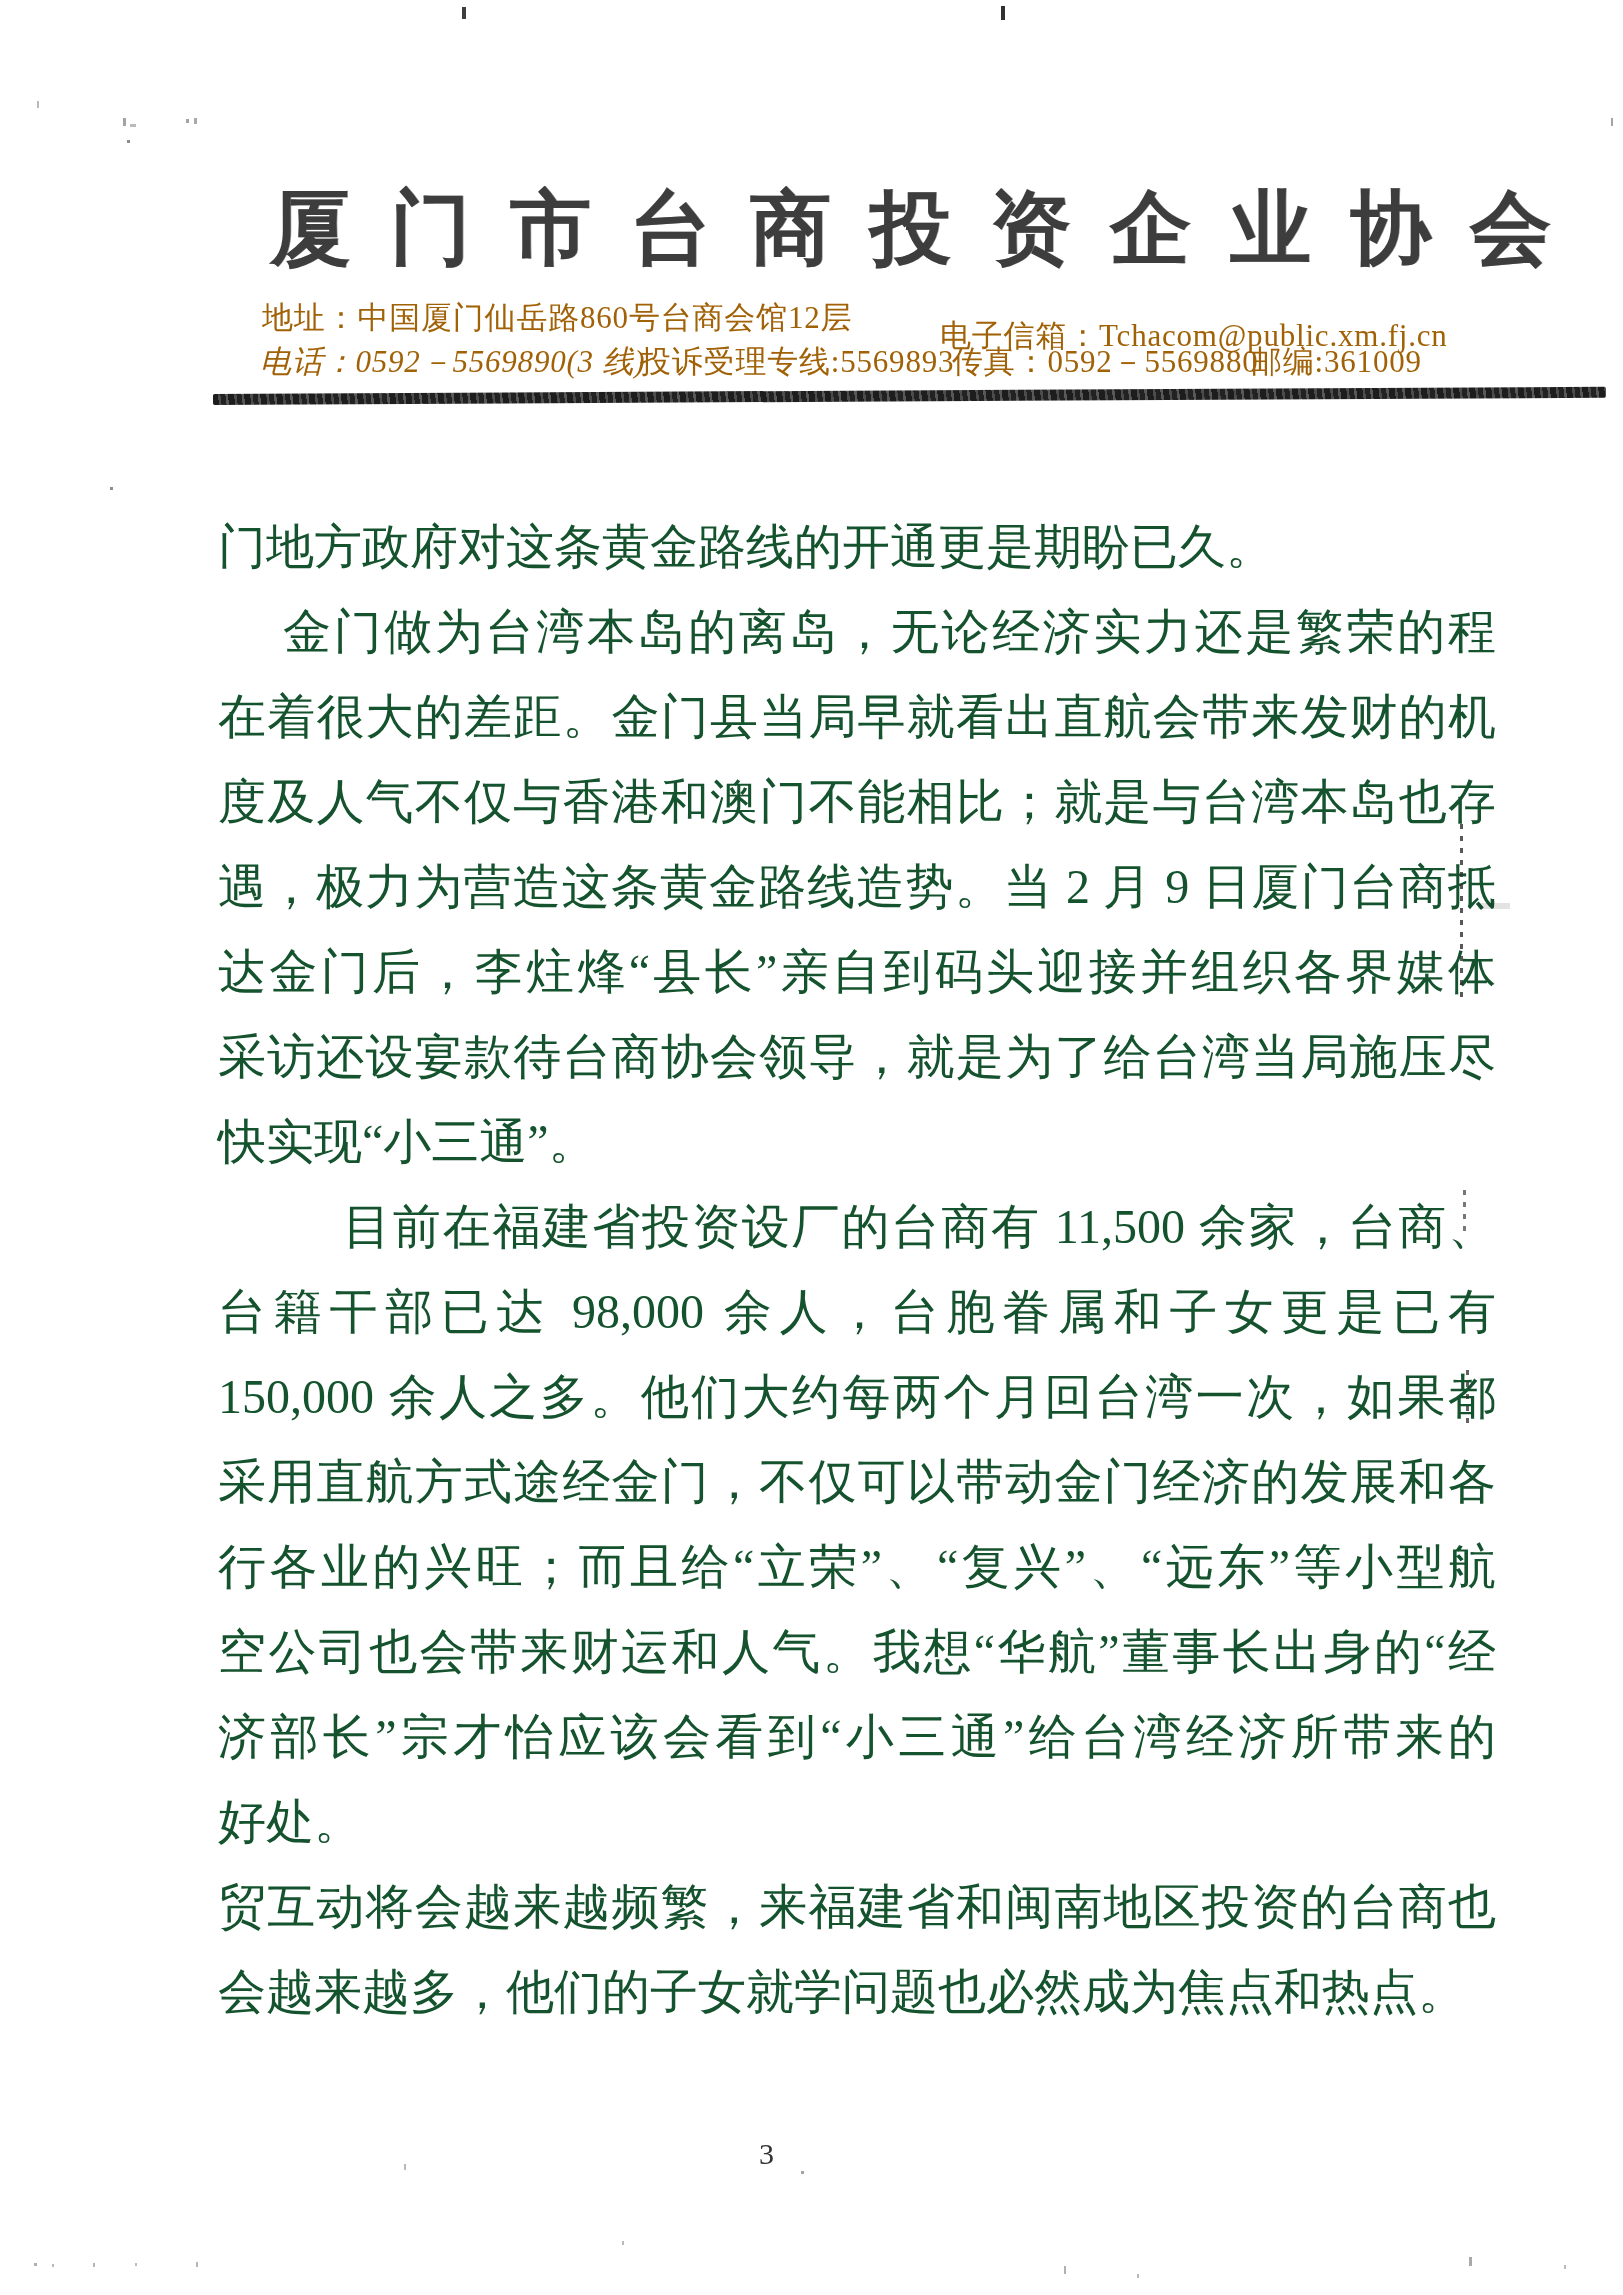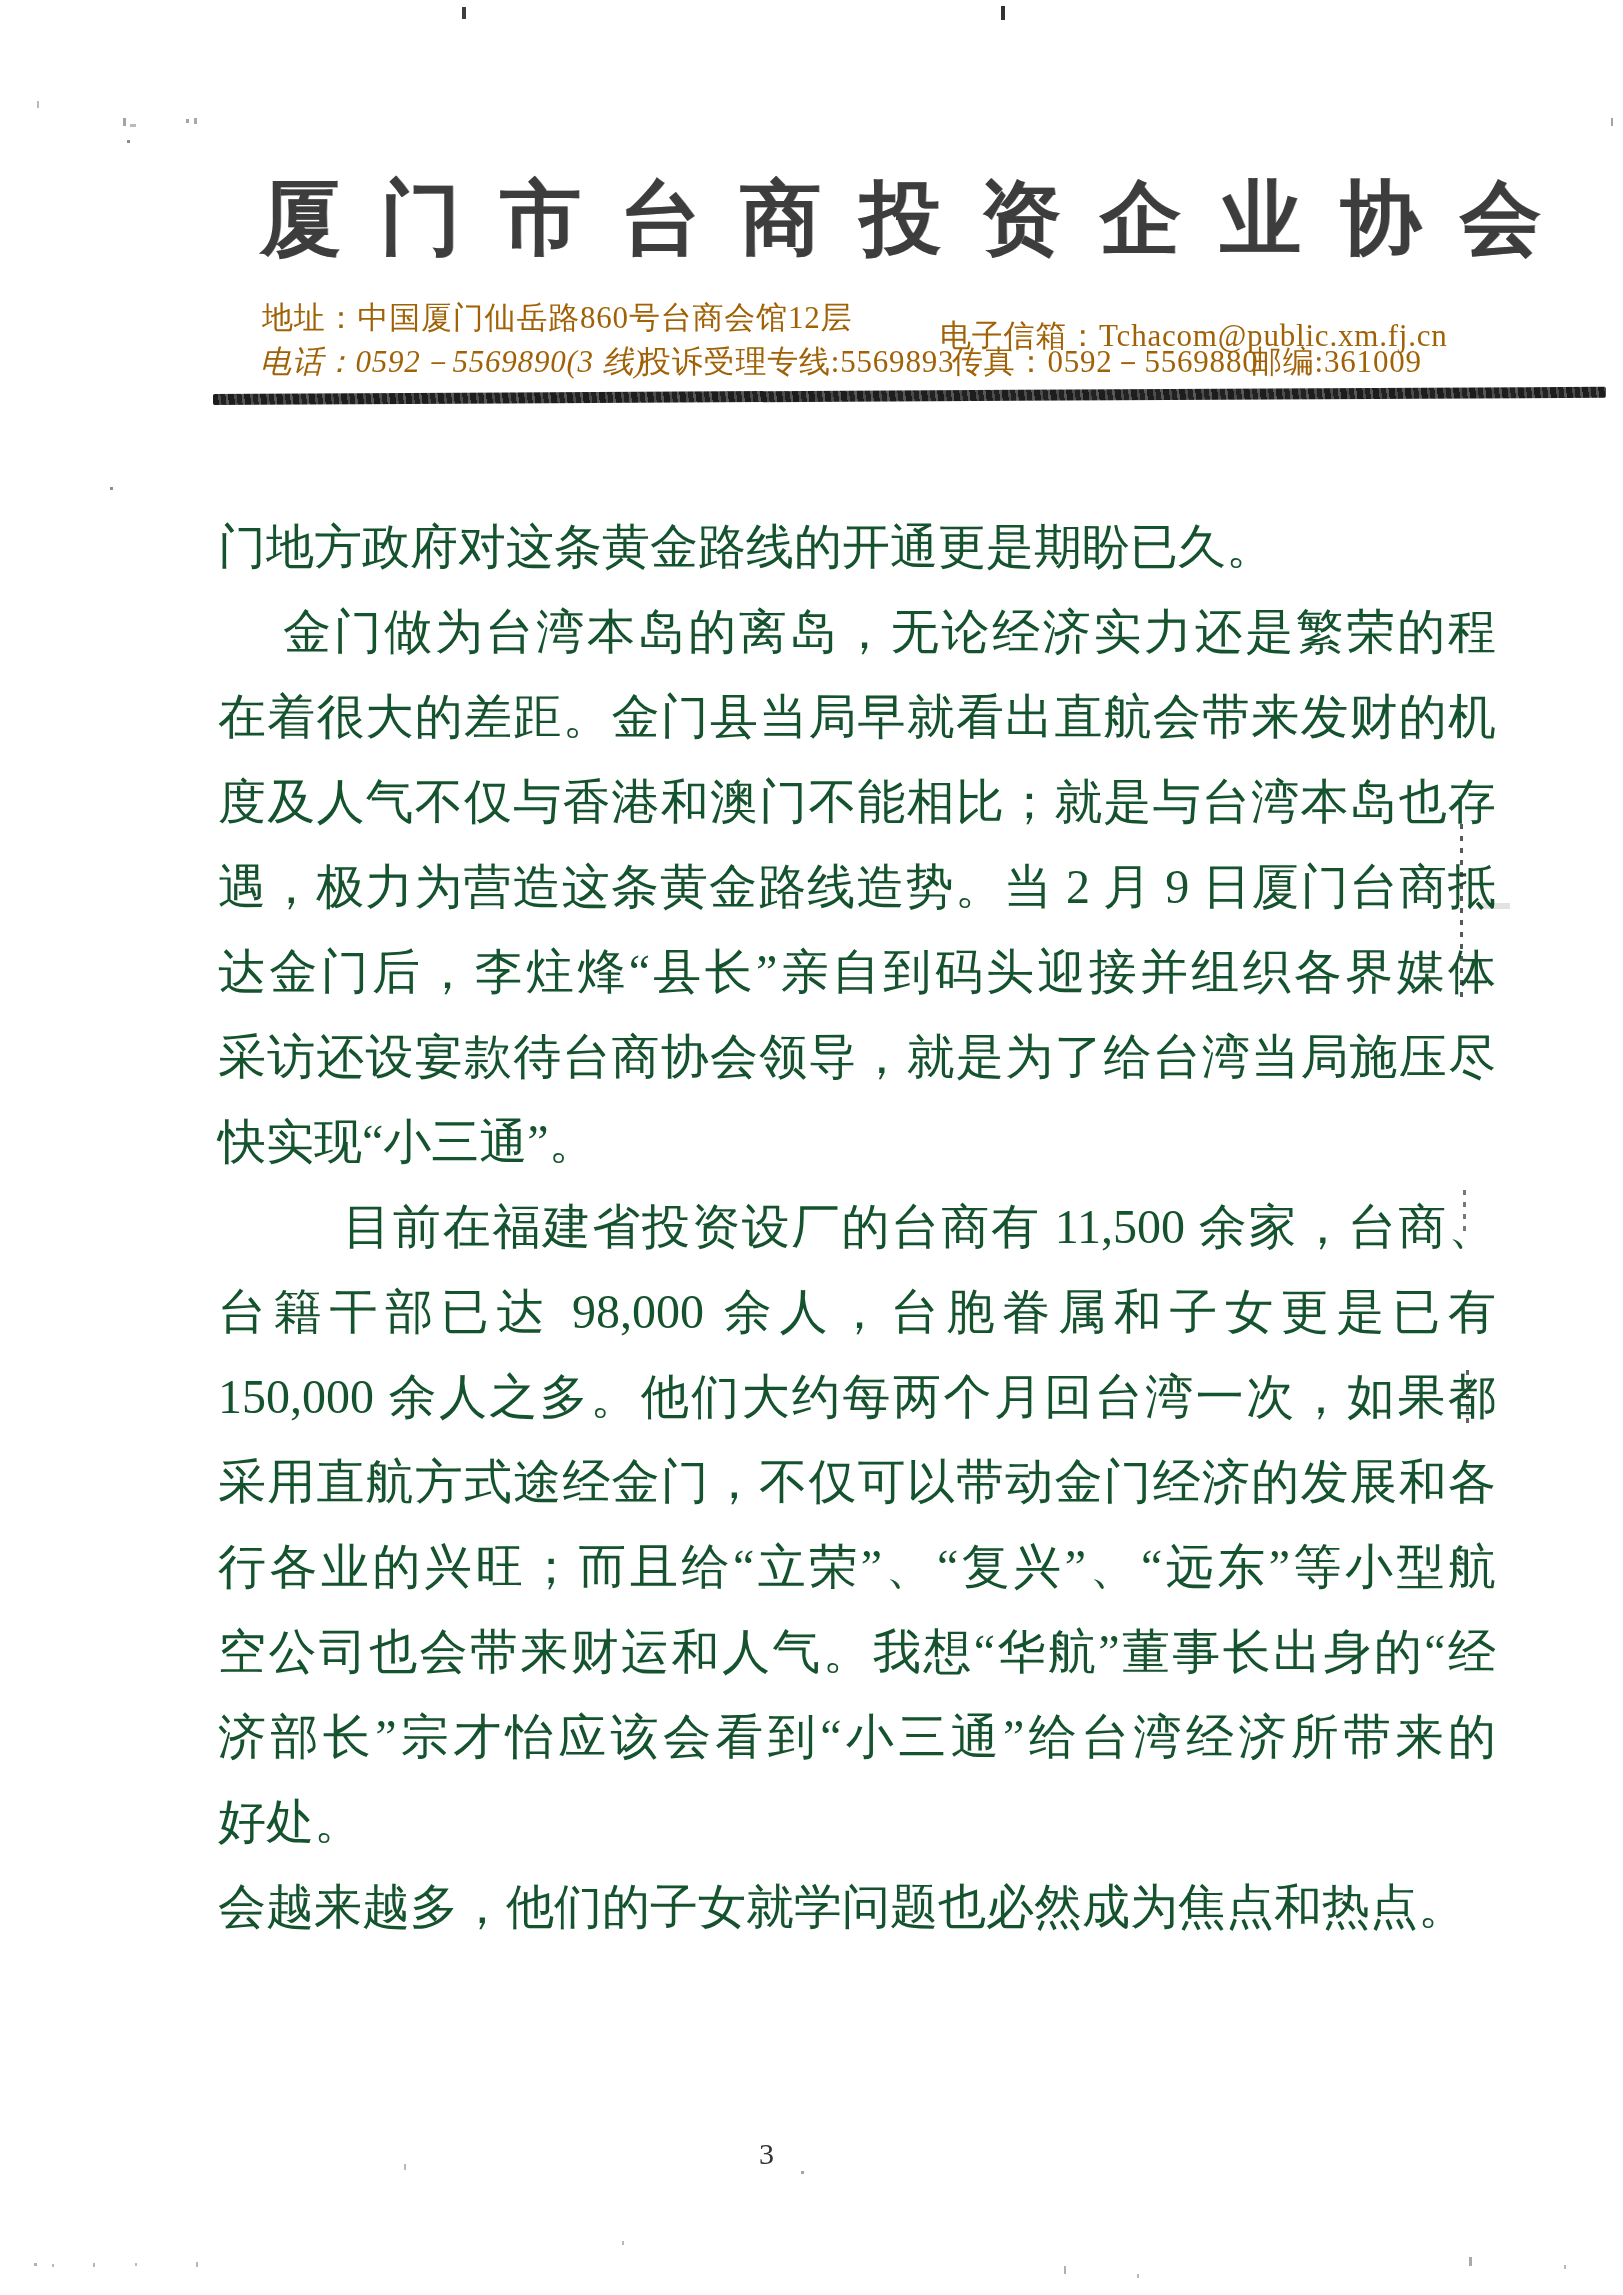--- a/index.html
+++ b/index.html
@@ -5,21 +5,21 @@
   html,body{margin:0;padding:0;background:#ffffff;}
   .sheet{
     position:relative;
     width:1623px;height:2295px;
     background:#ffffff;
     overflow:hidden;
     font-family:"Liberation Serif","DejaVu Serif",serif;
   }
   
   .org-title{
-    position:absolute;left:258px;top:167px;margin:2px;
+    position:absolute;left:258px;top:167px;margin:12px;
     font-size:81px;line-height:100px;font-weight:700;
     letter-spacing:39px;white-space:nowrap;
     color:#3d3d3d;
     text-shadow:0.8px 0 0 rgba(80,80,80,.55);
   }
   .info-line{
     position:absolute;
     font-size:31px;line-height:39px;color:#a16207;
     white-space:nowrap;letter-spacing:0.8px;
   }
@@ -89,20 +89,21 @@
     <div class="ln j">采访还设宴款待台商协会领导，就是为了给台湾当局施压尽</div>
     <div class="ln">快实现“小三通”。</div>
     <div class="ln j i2">目前在福建省投资设厂的台商有 11,500 余家，台商、</div>
     <div class="ln j">台籍干部已达 98,000 余人，台胞眷属和子女更是已有</div>
     <div class="ln j">150,000 余人之多。他们大约每两个月回台湾一次，如果都</div>
     <div class="ln j">采用直航方式途经金门，不仅可以带动金门经济的发展和各</div>
     <div class="ln j">行各业的兴旺；而且给“立荣”、“复兴”、“远东”等小型航</div>
     <div class="ln j">空公司也会带来财运和人气。我想“华航”董事长出身的“经</div>
     <div class="ln j">济部长”宗才怡应该会看到“小三通”给台湾经济所带来的</div>
     <div class="ln">好处。</div>
+    <div class="ln j">贸互动将会越来越频繁，来福建省和闽南地区投资的台商也</div>
     <div class="ln">会越来越多，他们的子女就学问题也必然成为焦点和热点。</div>
   </div>
 
   <span class="page-number">3</span>
 
   <div class="art" style="left:462px;top:6.8px;width:4.2px;height:12px;opacity:.85;"></div>
   <div class="art" style="left:1001px;top:6px;width:4.2px;height:13.5px;opacity:.9;"></div>
 
   <div class="art" style="left:123px;top:118px;width:2.5px;height:7.6px;opacity:.4;"></div>
   <div class="art" style="left:130px;top:124px;width:6px;height:2.5px;opacity:.3;"></div>

